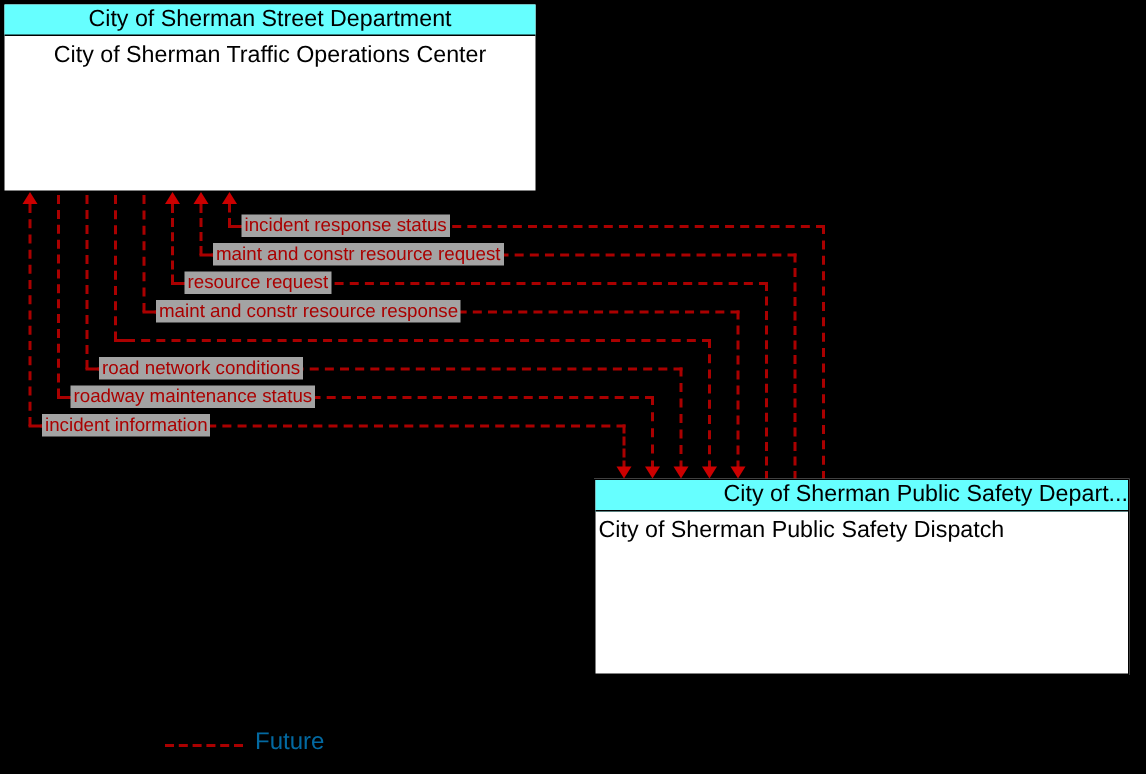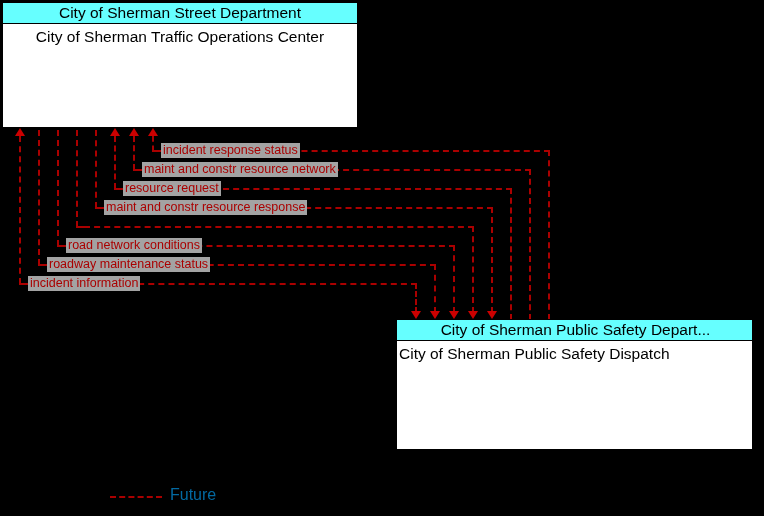--- a/index.html
+++ b/index.html
@@ -36,21 +36,21 @@
   .ebox .bodytext{
     color:#000000;
     font-size:15.5px;
     line-height:21px;
     text-align:center;
     padding:2px 2px 0 2px;
   }
 
   #box-tmc{ left:2px; top:2px; width:356px; height:126px; }
   #box-psd{ left:396px; top:319px; width:357px; height:131px; }
-  #box-psd .titlebar{ text-align:center; padding-left:2px; }
+  #box-psd .titlebar{ text-align:right; padding-left:2px; }
   #box-psd .bodytext{ text-align:left; padding-left:2px; white-space:nowrap; }
 
   
   .flowlabel{
     position:absolute;
     background:#a3a3a3;
     color:#aa0000;
     font-size:12.5px;
     line-height:15px;
     height:15px;
@@ -160,21 +160,21 @@
   <div class="vline" style="left:415px; top:283px; height:30px;"></div>
 
   <div class="arrow-down" style="left:487px; top:311px;"></div>
   <div class="arrow-down" style="left:468px; top:311px;"></div>
   <div class="arrow-down" style="left:449px; top:311px;"></div>
   <div class="arrow-down" style="left:430px; top:311px;"></div>
   <div class="arrow-down" style="left:411px; top:311px;"></div>
 
   <div class="flowlabel" style="left:161px; top:143px;">incident response status</div>
 
-  <div class="flowlabel" style="left:142px; top:162px;">maint and constr resource network</div>
+  <div class="flowlabel" style="left:142px; top:162px;">maint and constr resource request</div>
 
   <div class="flowlabel" style="left:123px; top:181px;">resource request</div>
 
   <div class="flowlabel" style="left:104px; top:200px;">maint and constr resource response</div>
 
 
   <div class="flowlabel" style="left:66px; top:238px;">road network conditions</div>
 
   <div class="flowlabel" style="left:47px; top:257px;">roadway maintenance status</div>
 

